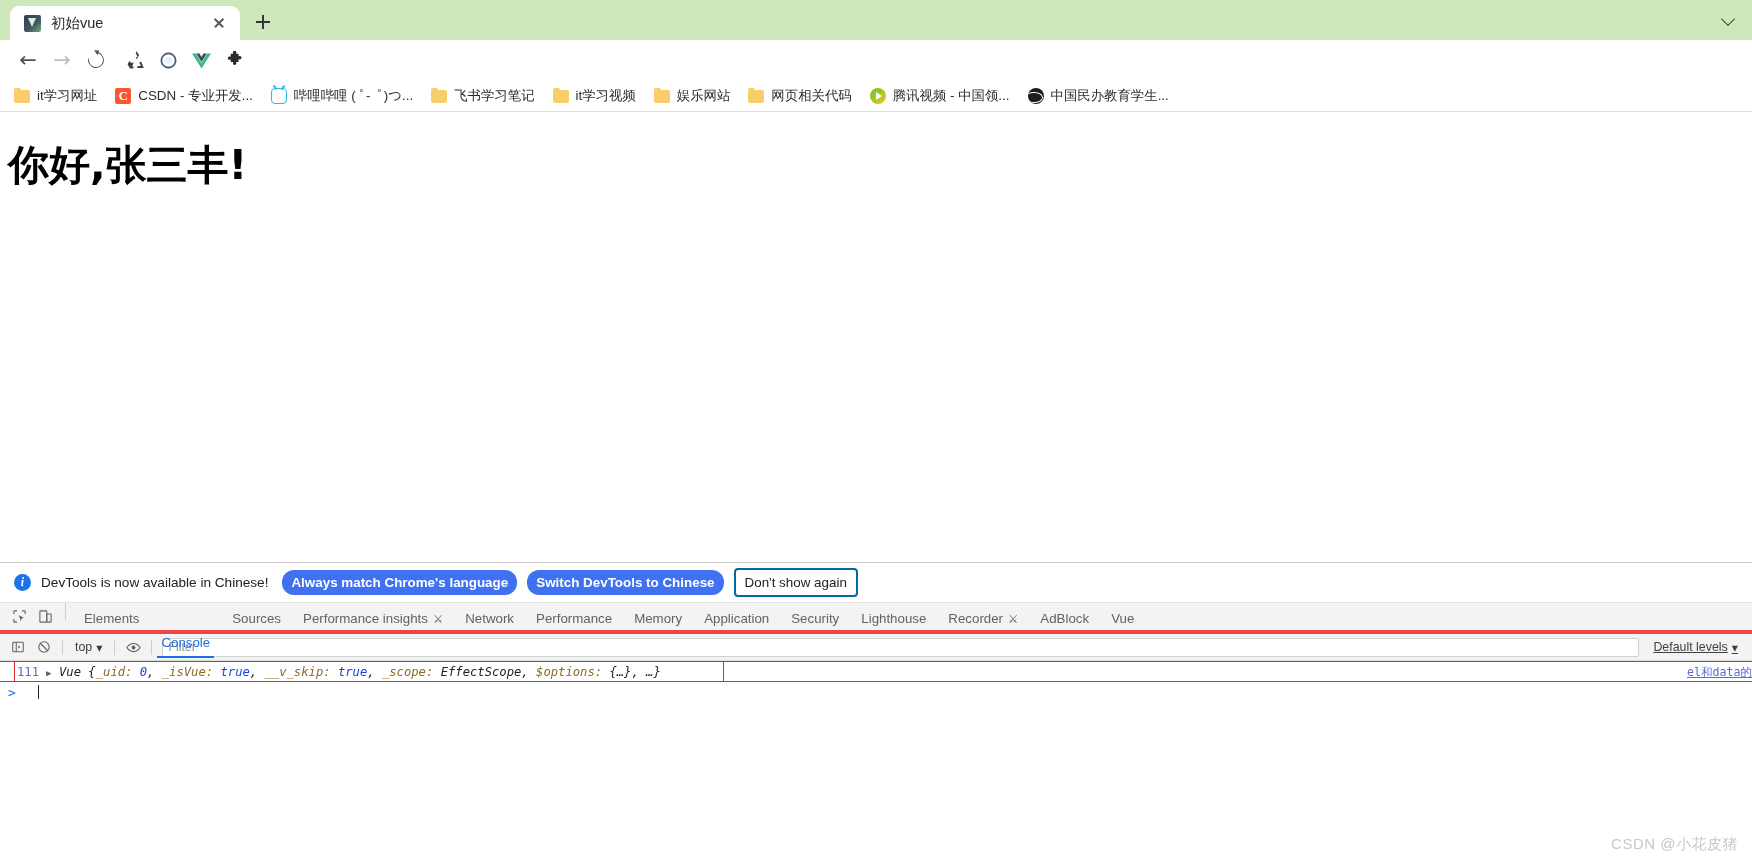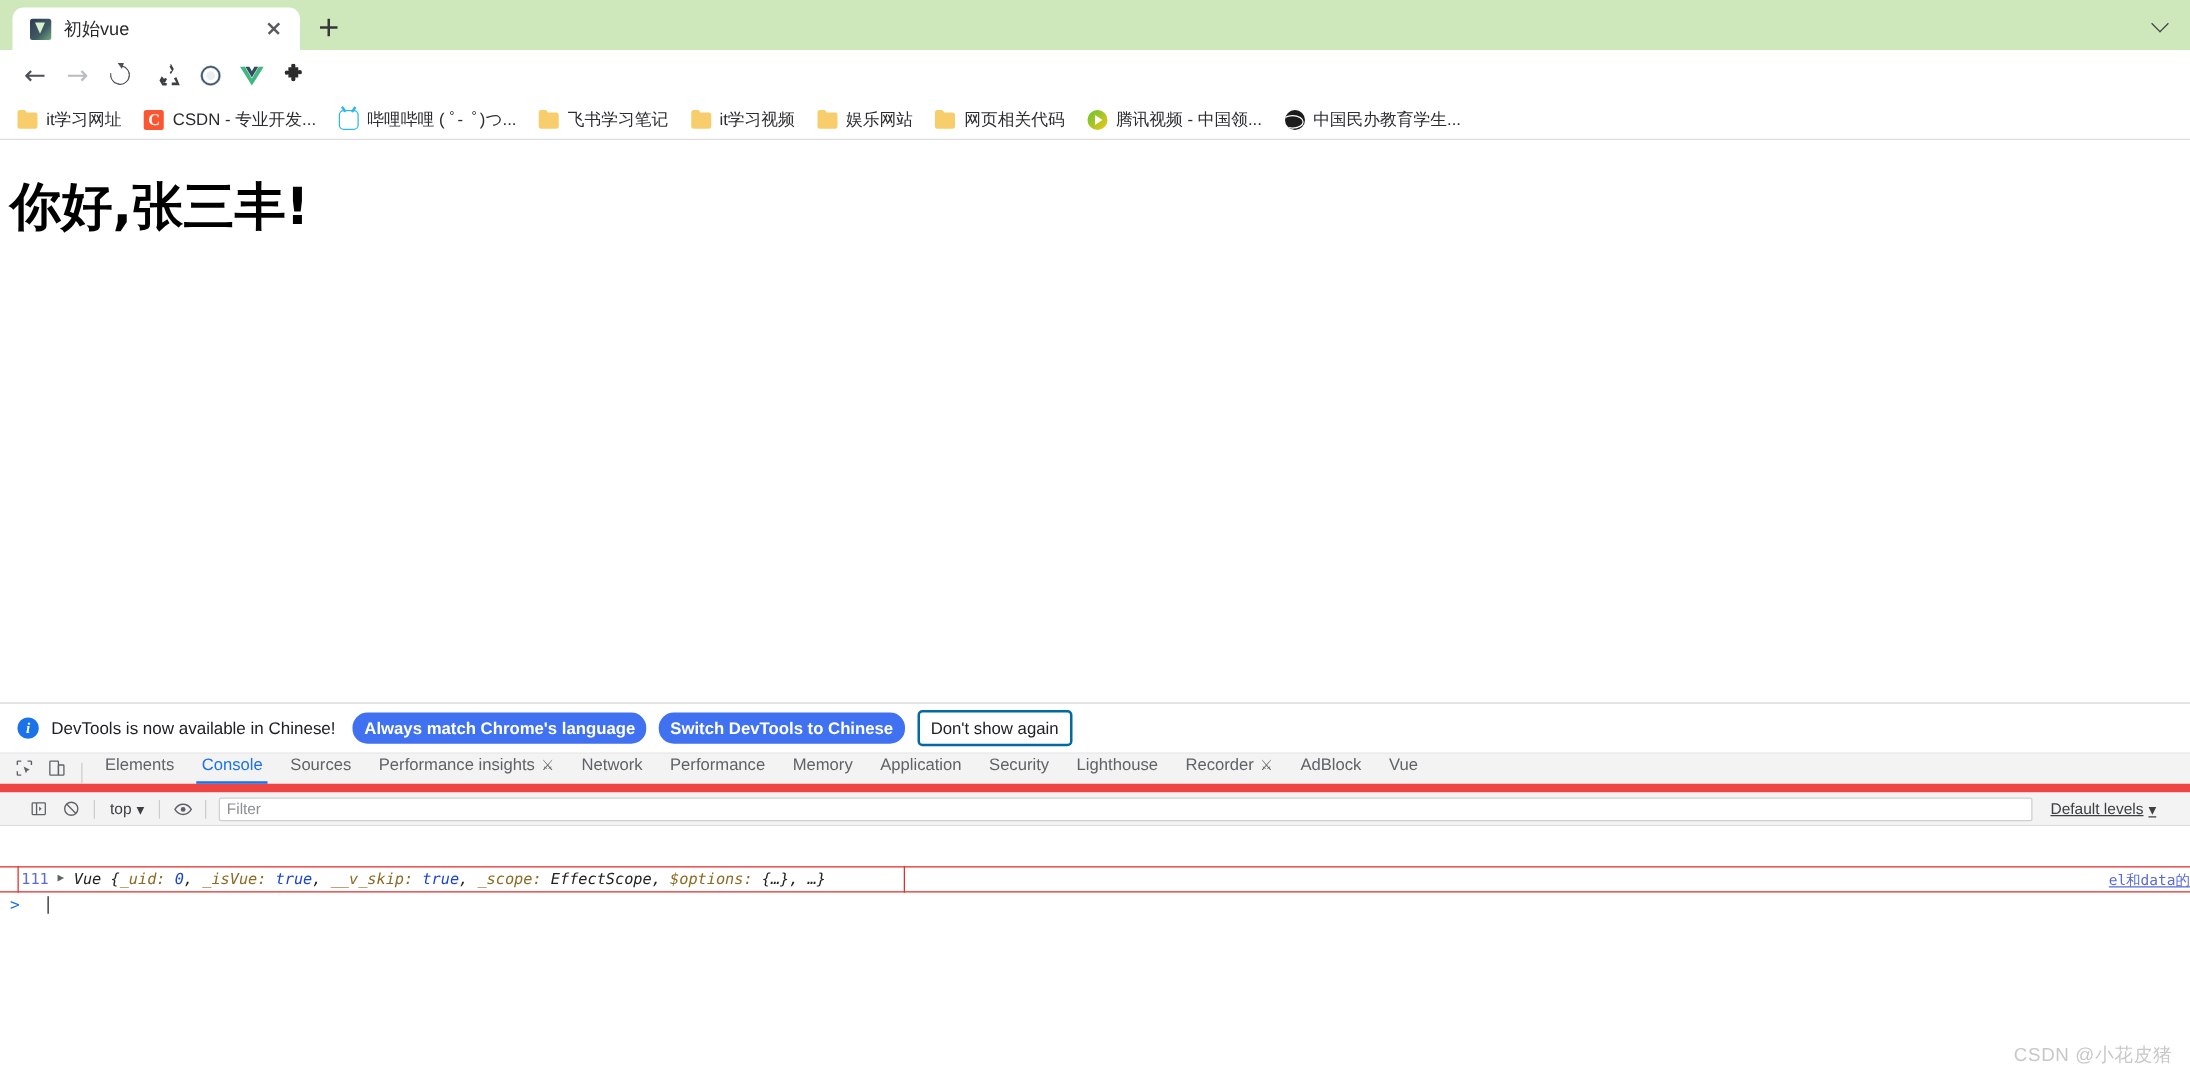--- a/index.html
+++ b/index.html
@@ -283,22 +283,22 @@
     background: #fff; color: #202124;
     border: 2px solid #0369a1; border-radius: 4px;
     padding: 5px 9px; font-size: 13.4px;
     font-family: "Liberation Sans", sans-serif;
     cursor: pointer;
   }
 
   .dt-tabs {
     height: 31px; flex: 0 0 31px;
     background: #f3f3f3;
-    display: flex; align-items: flex-end;
-    border-bottom: 7px solid #ef4444;
+    display: flex; align-items: flex-start;
+    border-bottom: 4px solid #ef4444;
     padding-left: 6px;
     gap: 0px;
   }
   .dt-tool-ico {
     width: 26px; height: 26px;
     display: flex; align-items: center; justify-content: center;
     color: #5f6368;
   }
   .dt-divider { width: 1px; height: 17px; background: #cdcdcd; margin: 0 7px; }
   .dt-tab {
@@ -312,21 +312,21 @@
     content: ""; position: absolute;
     left: 7px; right: 7px; bottom: 0; height: 2px; background: #1a73e8;
   }
   .flask { font-size: 11.5px; color: #5f6368; }
 
   .dt-filterbar {
     height: 27px; flex: 0 0 27px;
     background: #f3f3f3;
     display: flex; align-items: center;
     border-bottom: 1px solid #dcdcdc;
-    padding: 0 19px; gap: 2px;
+    padding: 0 6px; gap: 2px;
   }
   .fb-ico {
     width: 24px; height: 24px;
     display: flex; align-items: center; justify-content: center;
     color: #5f6368; font-size: 13px;
   }
   .ctx-select {
     display: flex; align-items: center; gap: 4px;
     font-size: 12.4px; color: #3c4043;
     padding: 0 6px;
@@ -354,27 +354,26 @@
   }
 
   .console-body {
     flex: 1 1 auto;
     overflow: hidden;
     background: #fff;
     position: relative;
     font-family: "DejaVu Sans Mono", monospace;
   }
   .log-row {
-    display: flex; align-items: flex-start;
+    display: flex; align-items: center;
     border: 1px solid #e52a2a;
     border-left: none; border-right: none;
     min-height: 21px;
     padding: 2px 0 2px 0;
     position: relative;
-    margin-top: 32px;
   }
   .log-row .edge-l { position: absolute; left: 14px; top: -1px; bottom: -1px; width: 1px; background: #e52a2a; }
   .log-row .edge-r { position: absolute; left: 723px; top: -1px; bottom: -1px; width: 1px; background: #e52a2a; }
   .log-count {
     width: 46px; flex: 0 0 46px;
     text-align: right; padding-right: 7px;
     color: #5a6bd6; font-size: 12.2px;
     font-family: "DejaVu Sans Mono", monospace;
   }
   .disclosure {

